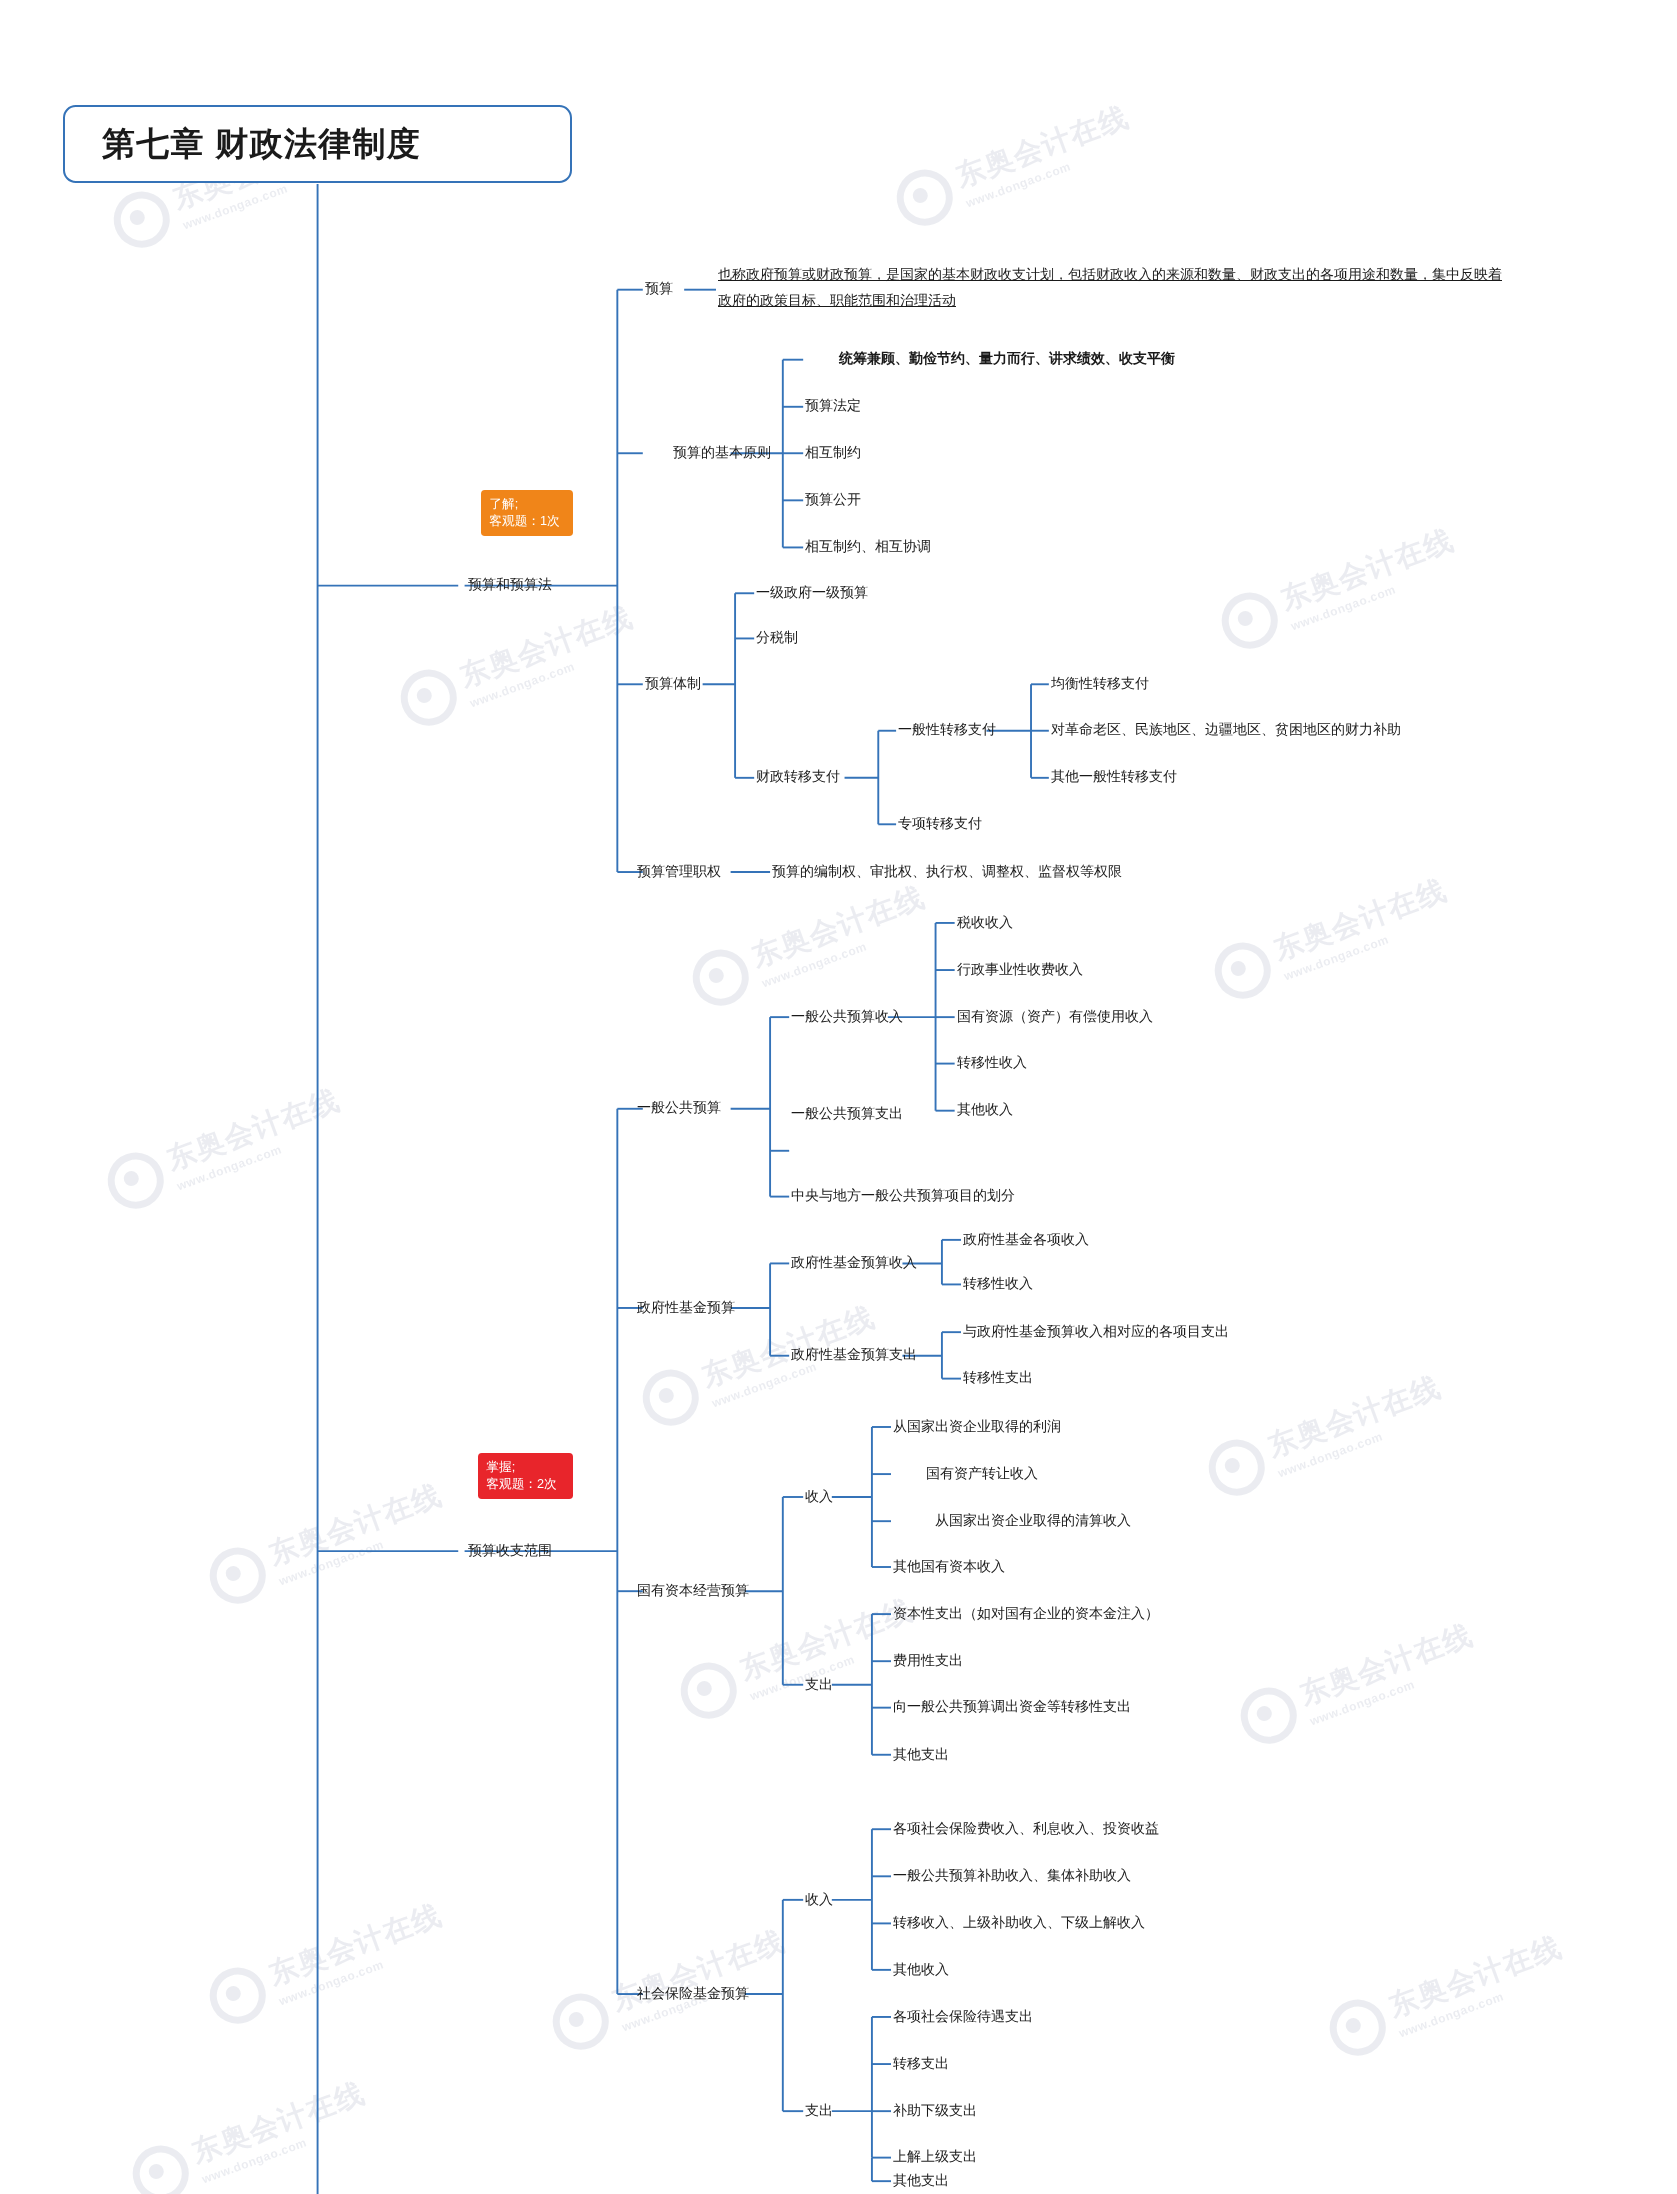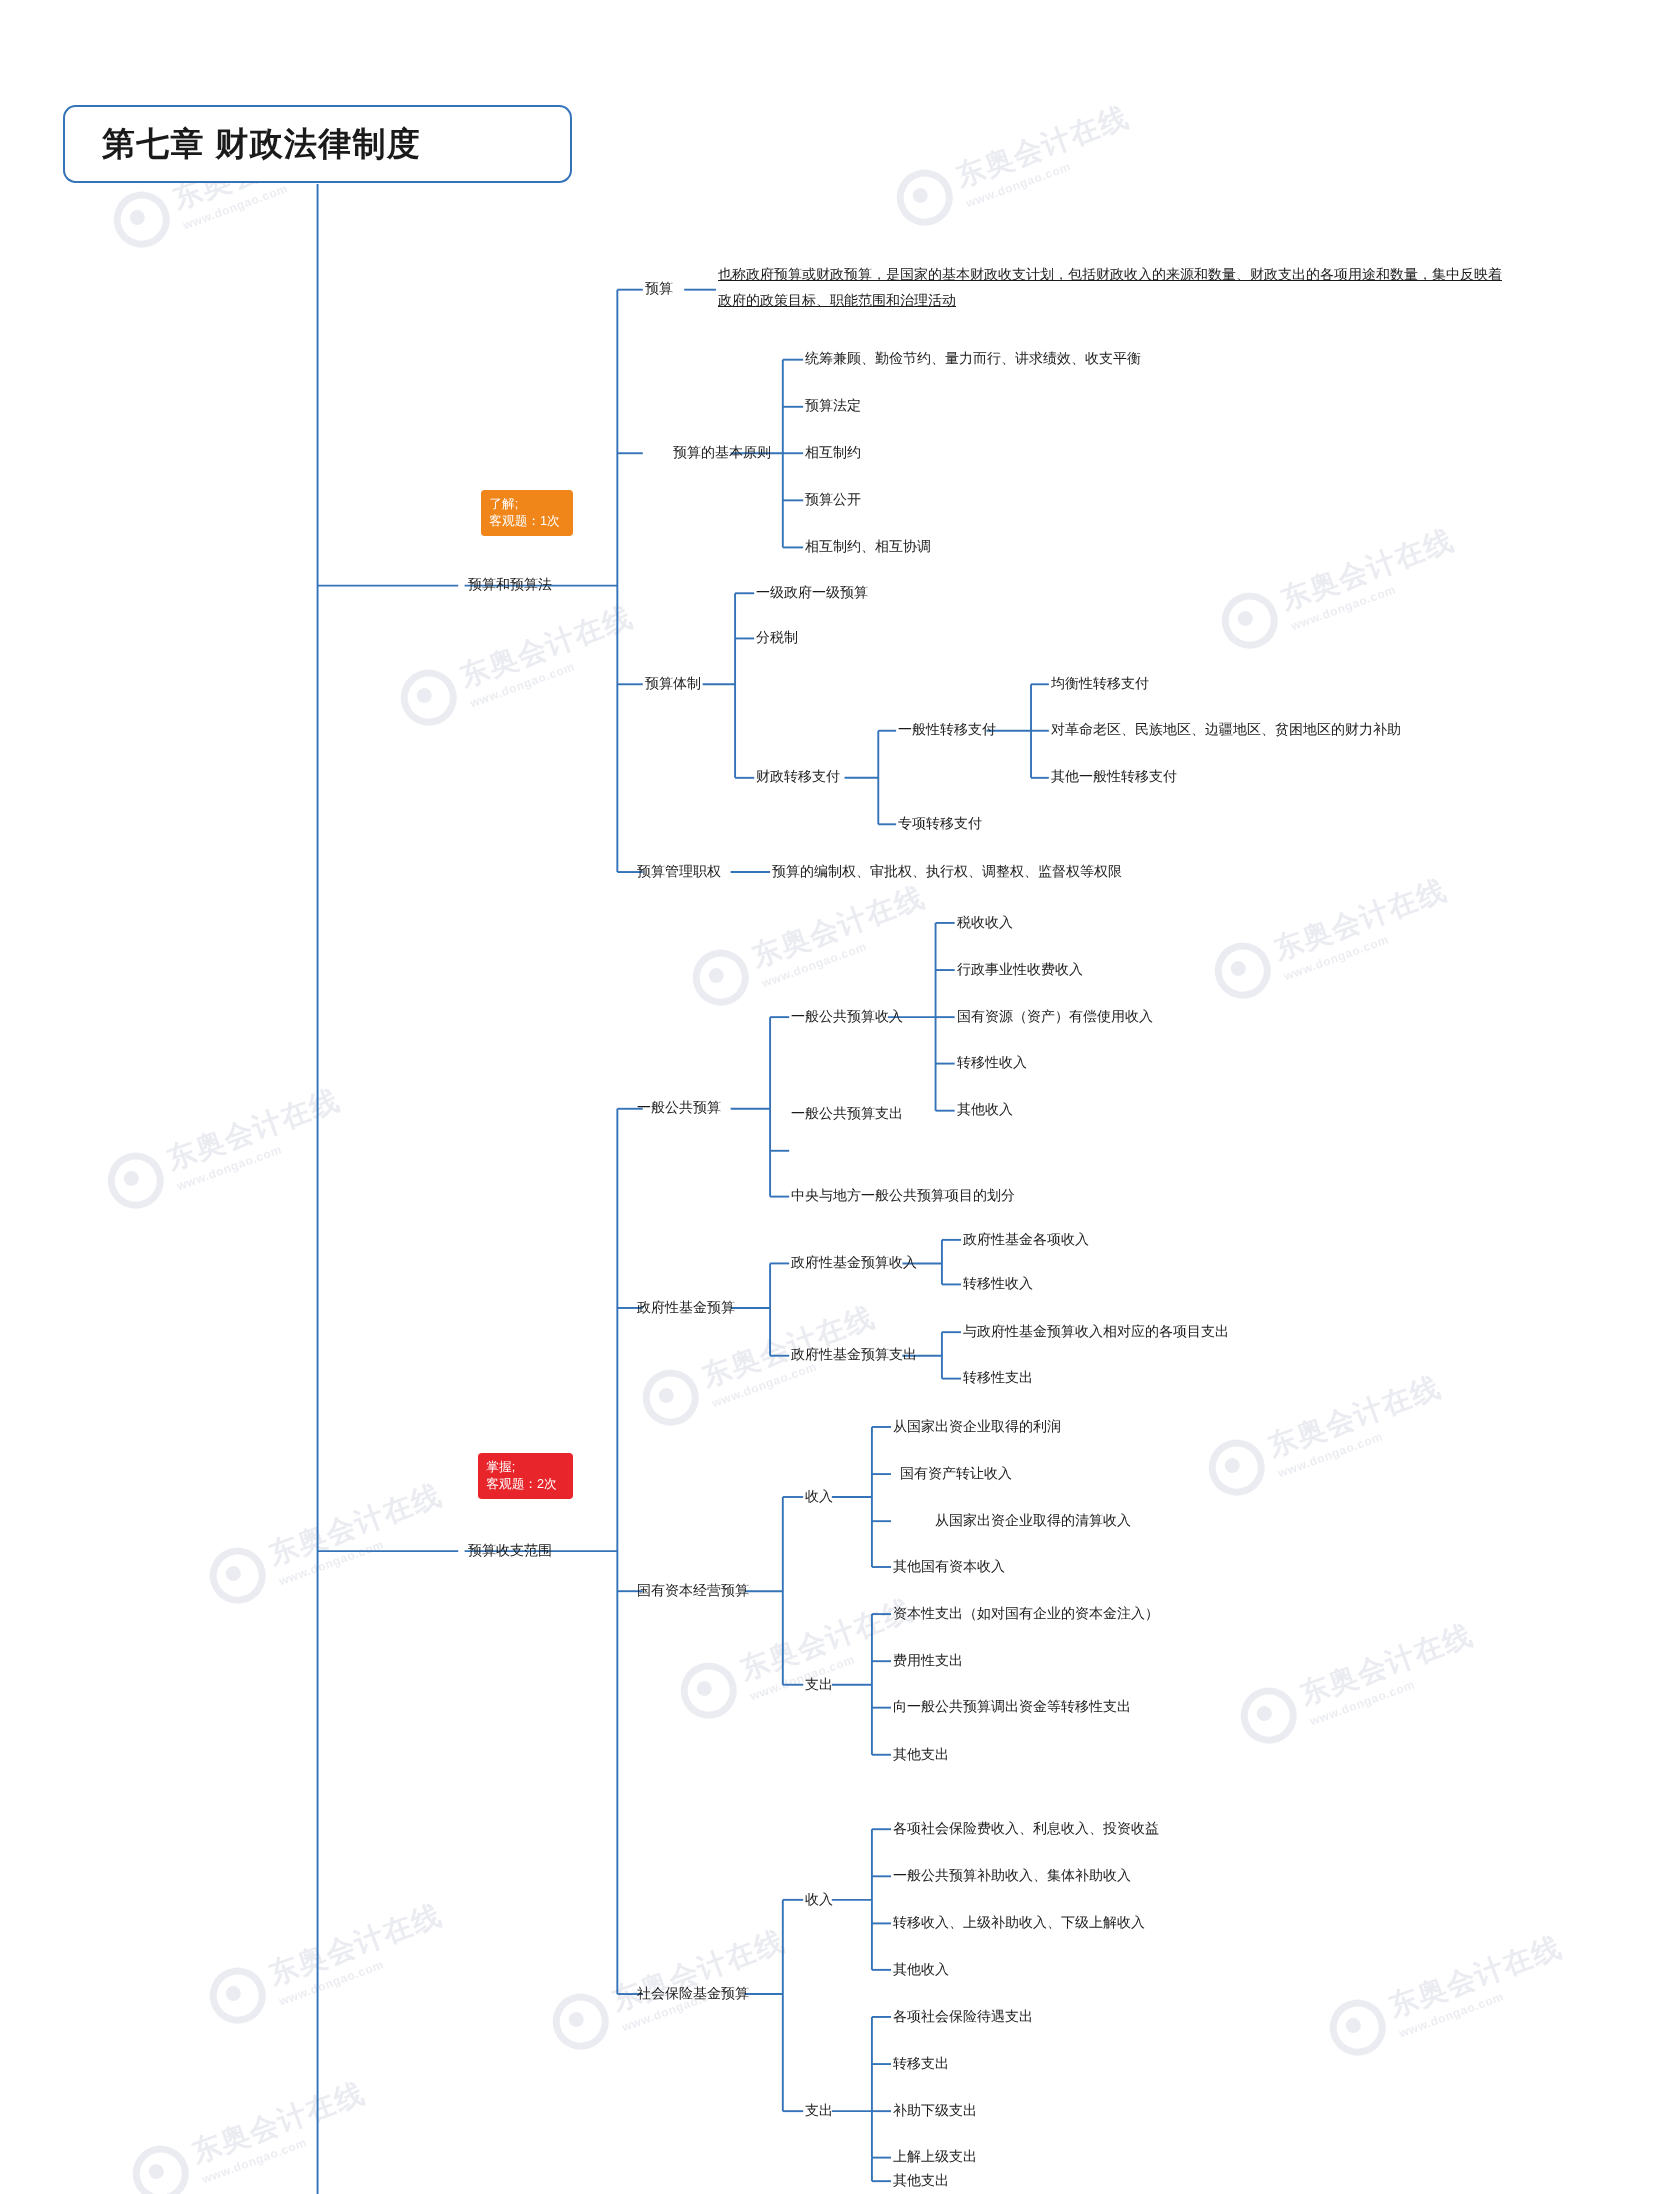--- a/index.html
+++ b/index.html
@@ -191,21 +191,21 @@
     <span class="l2">掌握;</span>
     <span class="l2">客观题：2次</span>
   </div>
 
   <div class="node" style="left:468px;top:574px;">预算和预算法</div>
 
   <div class="node" style="left:645px;top:278px;">预算</div>
   <div class="node wrap" style="left:718px;top:262px;width:796px;line-height:25.5px;text-decoration:underline;">也称政府预算或财政预算，是国家的基本财政收支计划，包括财政收入的来源和数量、财政支出的各项用途和数量，集中反映着政府的政策目标、职能范围和治理活动</div>
 
   <div class="node" style="left:637px;top:442px;margin-left:36px;">预算的基本原则</div>
-  <div class="node" style="left:805px;top:348px;">统筹兼顾、勤俭节约、量力而行、讲求绩效、收支平衡</div>
+  <div class="node" style="left:839px;top:348px;font-weight:bold;">统筹兼顾、勤俭节约、量力而行、讲求绩效、收支平衡</div>
   <div class="node" style="left:805px;top:395px;">预算法定</div>
   <div class="node" style="left:805px;top:442px;">相互制约</div>
   <div class="node" style="left:805px;top:489px;">预算公开</div>
   <div class="node" style="left:805px;top:536px;">相互制约、相互协调</div>
 
   <div class="node" style="left:645px;top:673px;">预算体制</div>
   <div class="node" style="left:756px;top:582px;">一级政府一级预算</div>
   <div class="node" style="left:756px;top:627px;">分税制</div>
   <div class="node" style="left:756px;top:766px;">财政转移支付</div>
   <div class="node" style="left:898px;top:719px;">一般性转移支付</div>
@@ -233,21 +233,21 @@
   <div class="node" style="left:791px;top:1252px;">政府性基金预算收入</div>
   <div class="node" style="left:963px;top:1229px;">政府性基金各项收入</div>
   <div class="node" style="left:963px;top:1273px;">转移性收入</div>
   <div class="node" style="left:791px;top:1344px;">政府性基金预算支出</div>
   <div class="node" style="left:963px;top:1321px;">与政府性基金预算收入相对应的各项目支出</div>
   <div class="node" style="left:963px;top:1367px;">转移性支出</div>
 
   <div class="node" style="left:637px;top:1580px;">国有资本经营预算</div>
   <div class="node" style="left:805px;top:1486px;">收入</div>
   <div class="node" style="left:893px;top:1416px;">从国家出资企业取得的利润</div>
-  <div class="node" style="left:900px;top:1463px;">国有资产转让收入</div>
+  <div class="node" style="left:926px;top:1463px;">国有资产转让收入</div>
   <div class="node" style="left:893px;top:1510px;margin-left:42px;">从国家出资企业取得的清算收入</div>
   <div class="node" style="left:893px;top:1556px;">其他国有资本收入</div>
   <div class="node" style="left:805px;top:1674px;">支出</div>
   <div class="node" style="left:893px;top:1603px;">资本性支出（如对国有企业的资本金注入）</div>
   <div class="node" style="left:893px;top:1650px;">费用性支出</div>
   <div class="node" style="left:893px;top:1696px;">向一般公共预算调出资金等转移性支出</div>
   <div class="node" style="left:893px;top:1744px;">其他支出</div>
 
   <div class="node" style="left:637px;top:1983px;">社会保险基金预算</div>
   <div class="node" style="left:805px;top:1889px;">收入</div>

